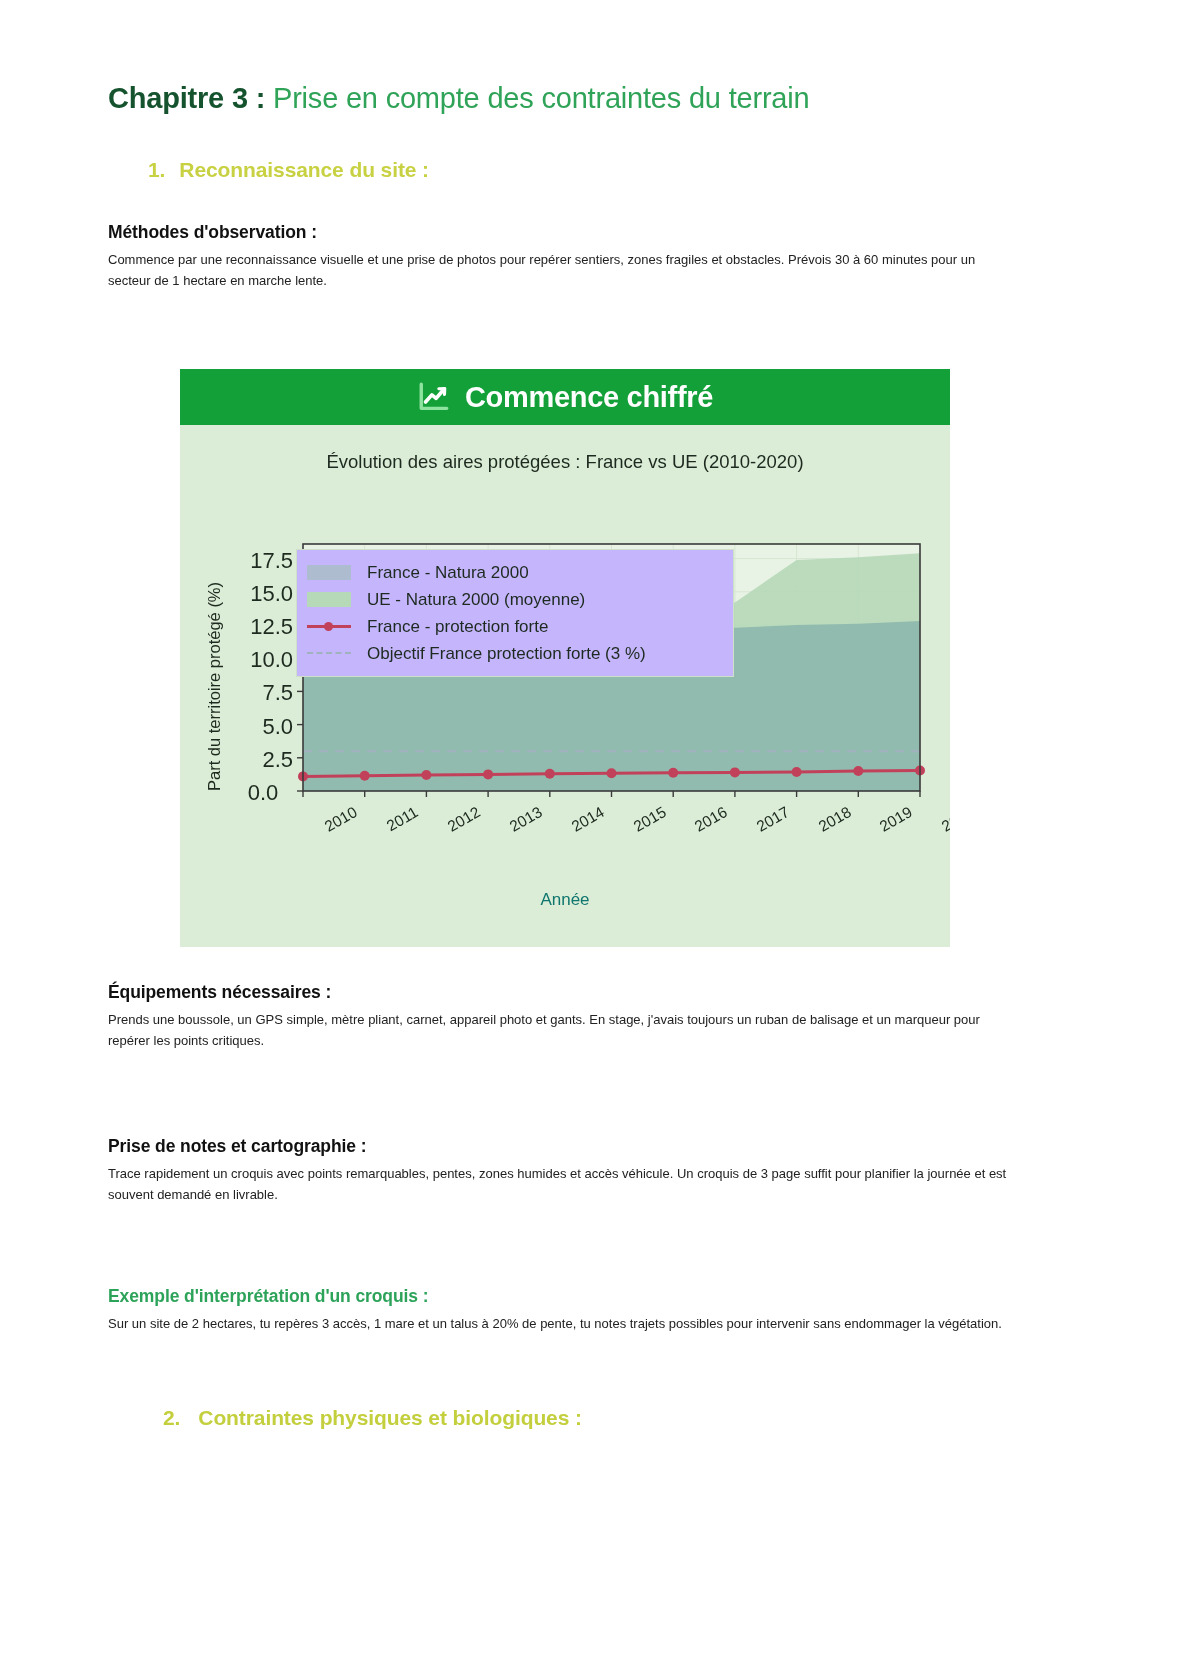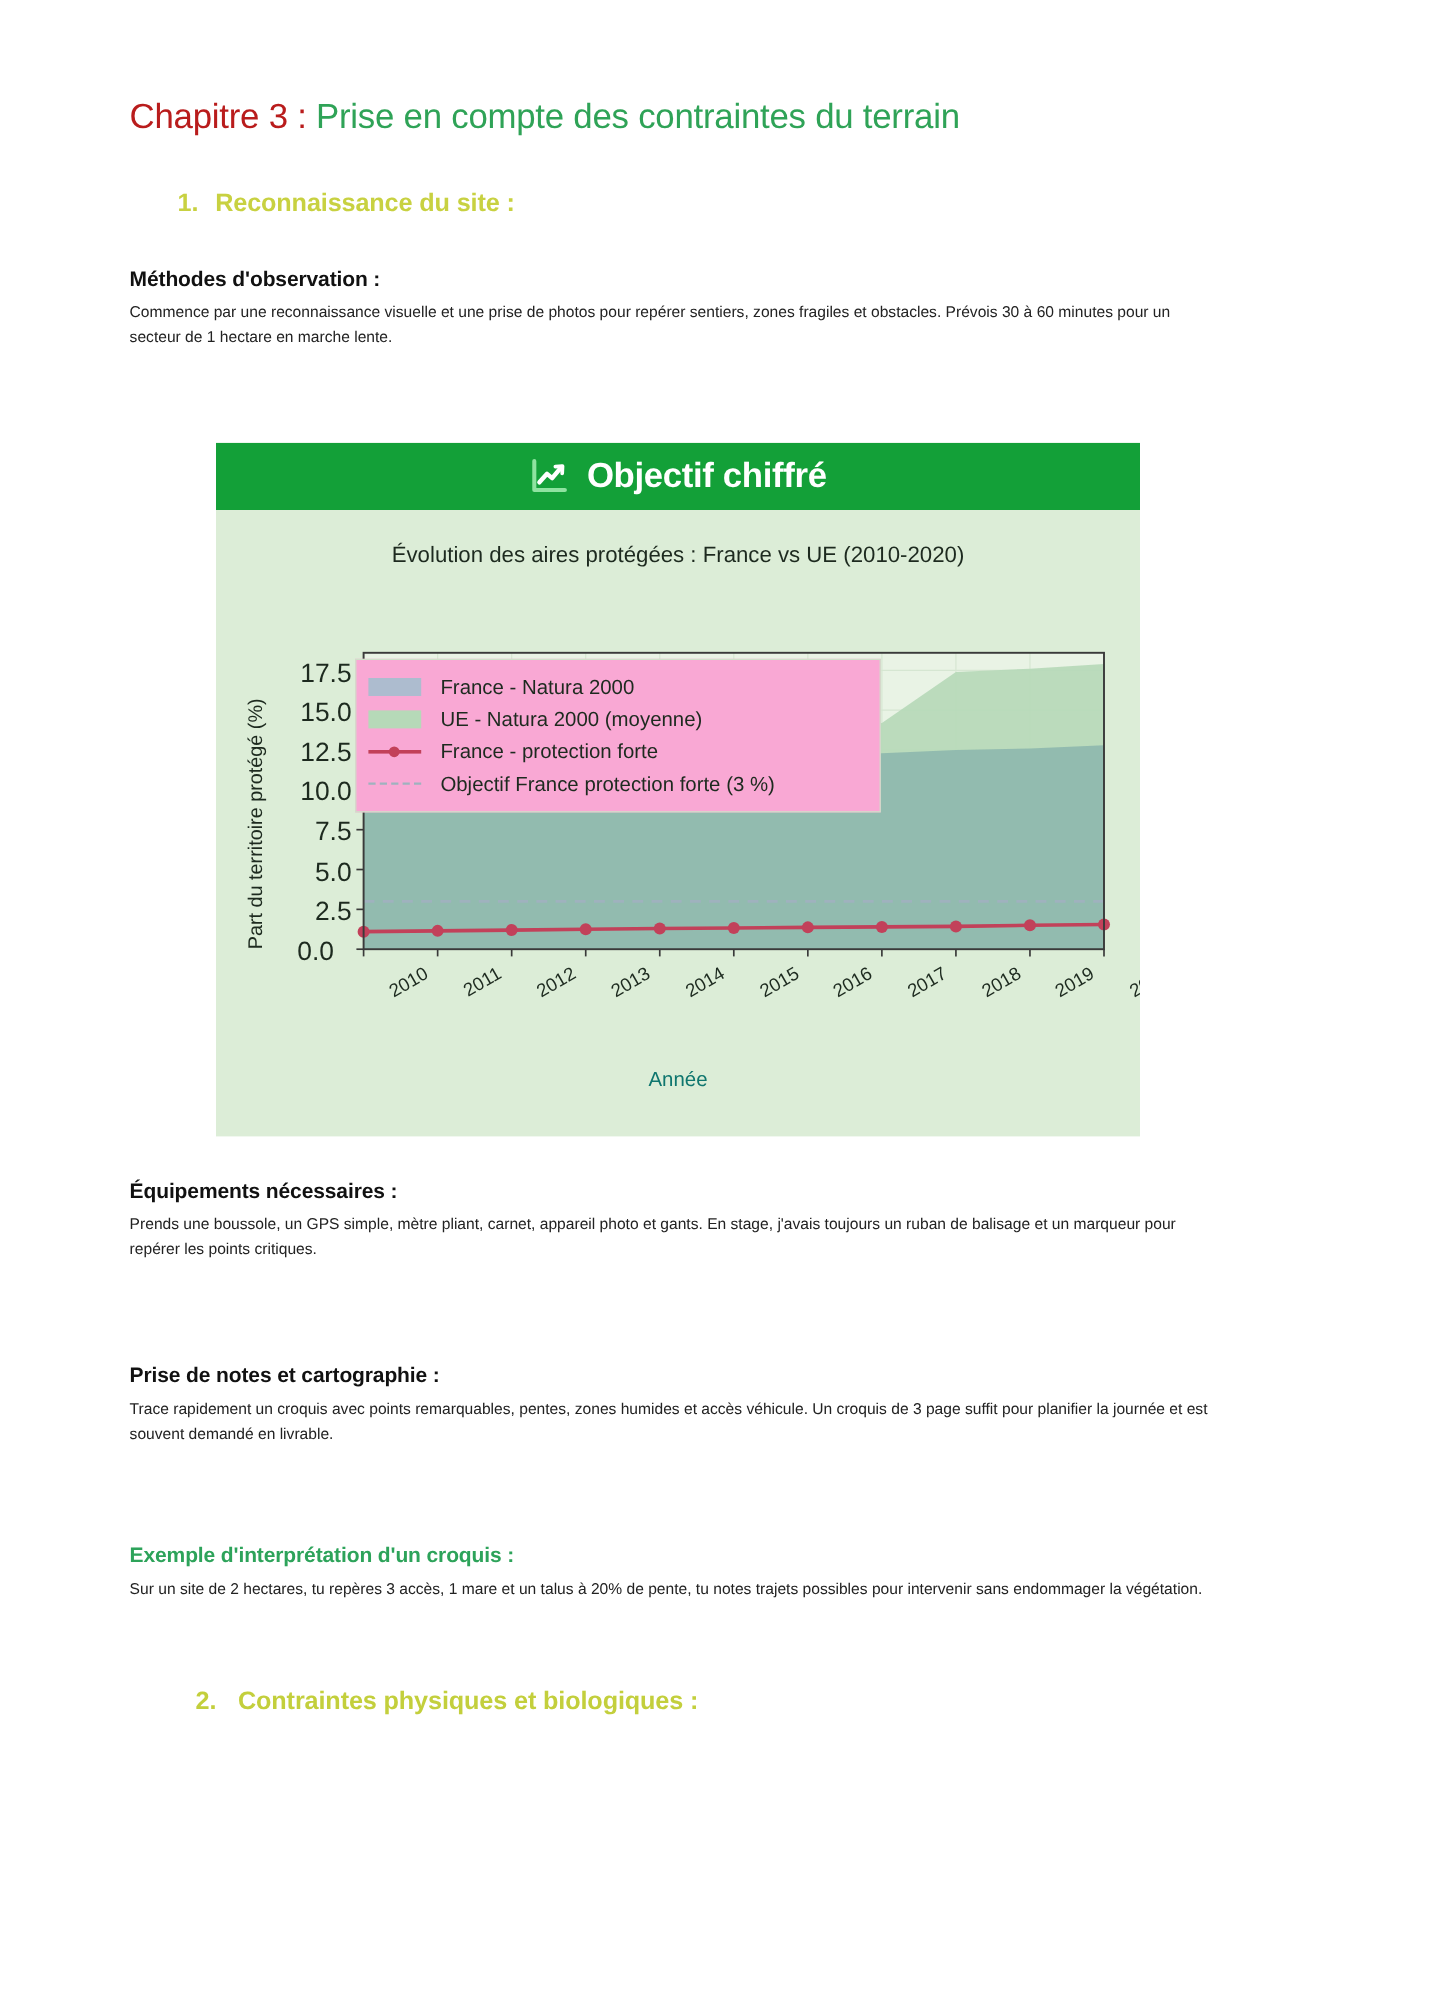--- a/index.html
+++ b/index.html
@@ -29,22 +29,22 @@
     position: absolute;
     left: 108px;
     top: 80px;
     font-size: 29px;
     line-height: 1.25;
     color: #2d9c4a;
     letter-spacing: -0.2px;
     white-space: nowrap;
   }
   .chapter-title .lead {
-    font-weight: normal;
-    color: #b91c1c;
+    font-weight: bold;
+    color: #14532d;
   }
   .chapter-title .rest {
     font-weight: 400;
     color: #2fa357;
   }
 
   .section-num {
     position: absolute;
     left: 148px;
     top: 158px;
@@ -136,21 +136,21 @@
   .chart-svg {
     position: absolute;
     left: 0; top: 0;
   }
 
   
   .legend-box {
     position: absolute;
     left: 116px;
     top: 124px;
-    background: #f9a8d4;
+    background: #c4b5fd;
     border: 1px solid #cfe0c9;
     padding: 9px 14px 9px 10px;
     box-sizing: border-box;
     width: 438px;
   }
   .legend-row {
     display: flex;
     align-items: center;
     height: 27px;
   }
@@ -253,21 +253,21 @@
   </div>
 
   <div class="chart-card">
 
     <div class="chart-header">
       <svg class="hdr-icon" viewBox="0 0 24 24">
         <path d="M3 3 L3 20 L21 20" fill="none" stroke="#8fe3a0" stroke-width="2.4" stroke-linecap="round" stroke-linejoin="round"></path>
         <path d="M6 15.5 L10.5 10.5 L13.5 13 L19 6.5" fill="none" stroke="#ffffff" stroke-width="2.6" stroke-linecap="round" stroke-linejoin="round"></path>
         <path d="M15.4 6.2 L19.6 6.0 L19.4 10.2" fill="none" stroke="#ffffff" stroke-width="2.2" stroke-linecap="round" stroke-linejoin="round"></path>
       </svg>
-      <span class="hdr-title">Objectif chiffré</span>
+      <span class="hdr-title">Commence chiffré</span>
     </div>
 
     <div class="chart-body">
 
       <div class="chart-title">Évolution des aires protégées : France vs UE (2010-2020)</div>
 
       <svg class="chart-svg" width="770" height="522" viewBox="0 0 770 522">
 
         <rect id="plot-bg" x="123" y="119" width="617" height="247" fill="#e9f3e5"></rect>
         <g id="grid-group">

